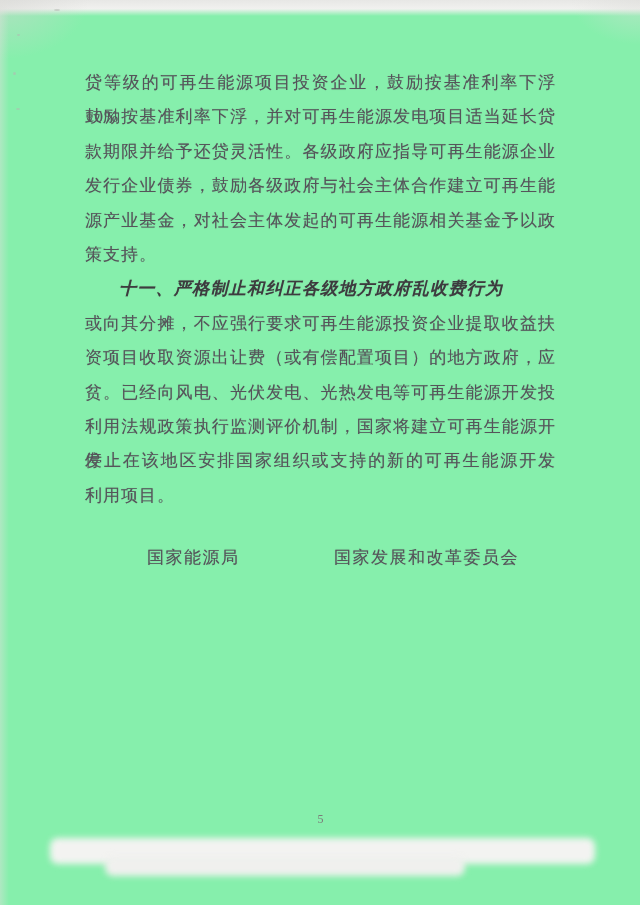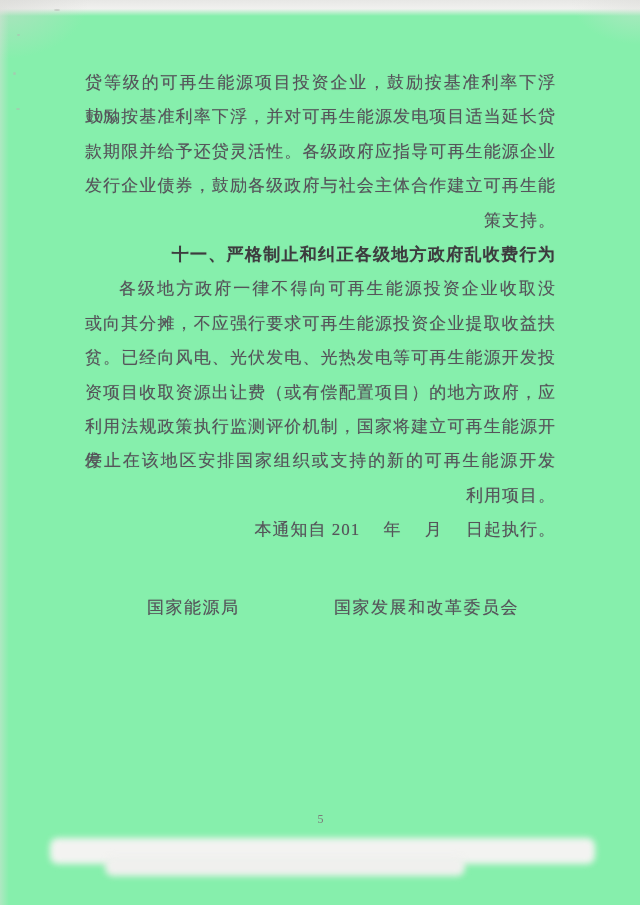--- a/index.html
+++ b/index.html
@@ -57,43 +57,41 @@
     top: 66px;
     width: 471px;
     font-size: 17px;
     color: #55555a;
     text-shadow: 0 0 0.7px rgba(95,95,100,0.55);
   }
   .line {
     height: 34.4px;
     line-height: 34.4px;
     letter-spacing: 1px;
-    text-align: right;
   }
   .line.full {
     text-align: justify;
     text-align-last: justify;
   }
-  .line.indent { text-indent: 34px; }
+  .line.indent { text-indent: 34px; font-style: italic; }
   .heading {
     font-weight: bold;
     color: #3c3c3e;
     letter-spacing: 1.3px;
   }
   .signatures {
     position: relative;
     margin-top: 28px;
     height: 34px;
     line-height: 34px;
   }
   .sig {
     position: absolute;
     letter-spacing: 1.5px;
     white-space: nowrap;
-    margin-top: 16px;
   }
   .sig-left  { left: 62px; }
   .sig-right { left: 249px; font-family: Liberation Serif, serif; }
   .page-number {
     position: absolute;
     left: 85px;
     top: 812px;
     width: 471px;
     text-align: center;
     font-size: 12px;
@@ -117,36 +115,35 @@
   <div class="artifact speck speck-3"></div>
   <div class="artifact speck speck-4"></div>
 
   <div class="text-block">
 
     <div class="para">
         <div class="line full">贷等级的可再生能源项目投资企业，鼓励按基准利率下浮 10%</div>
         <div class="line full">鼓励按基准利率下浮，并对可再生能源发电项目适当延长贷</div>
         <div class="line full">款期限并给予还贷灵活性。各级政府应指导可再生能源企业</div>
         <div class="line full">发行企业债券，鼓励各级政府与社会主体合作建立可再生能</div>
+        <div class="line full">源产业基金，对社会主体发起的可再生能源相关基金予以政</div>
         <div class="line">策支持。</div>
       </div>
 
     <div class="line indent heading">十一、严格制止和纠正各级地方政府乱收费行为</div>
 
     <div class="para">
-        <div class="line full indent">各级地方政府一律不得向可再生能源投资企业收取没</div>
         <div class="line full">或向其分摊，不应强行要求可再生能源投资企业提取收益扶</div>
+        <div class="line full">资项目收取资源出让费（或有偿配置项目）的地方政府，应</div>
         <div class="line full">贫。已经向风电、光伏发电、光热发电等可再生能源开发投</div>
-        <div class="line full">资项目收取资源出让费（或有偿配置项目）的地方政府，应</div>
         <div class="line full">利用法规政策执行监测评价机制，国家将建立可再生能源开发，</div>
         <div class="line full">停止在该地区安排国家组织或支持的新的可再生能源开发</div>
         <div class="line">利用项目。</div>
       </div>
 
-    <div class="line indent">本通知自 201　 年　 月　 日起执行。</div>
 
     <div class="signatures">
       <span class="sig sig-left">国家能源局</span>
       <span class="sig sig-right">国家发展和改革委员会</span>
     </div>
 
   </div>
 
   <div class="page-number">5</div>
 

